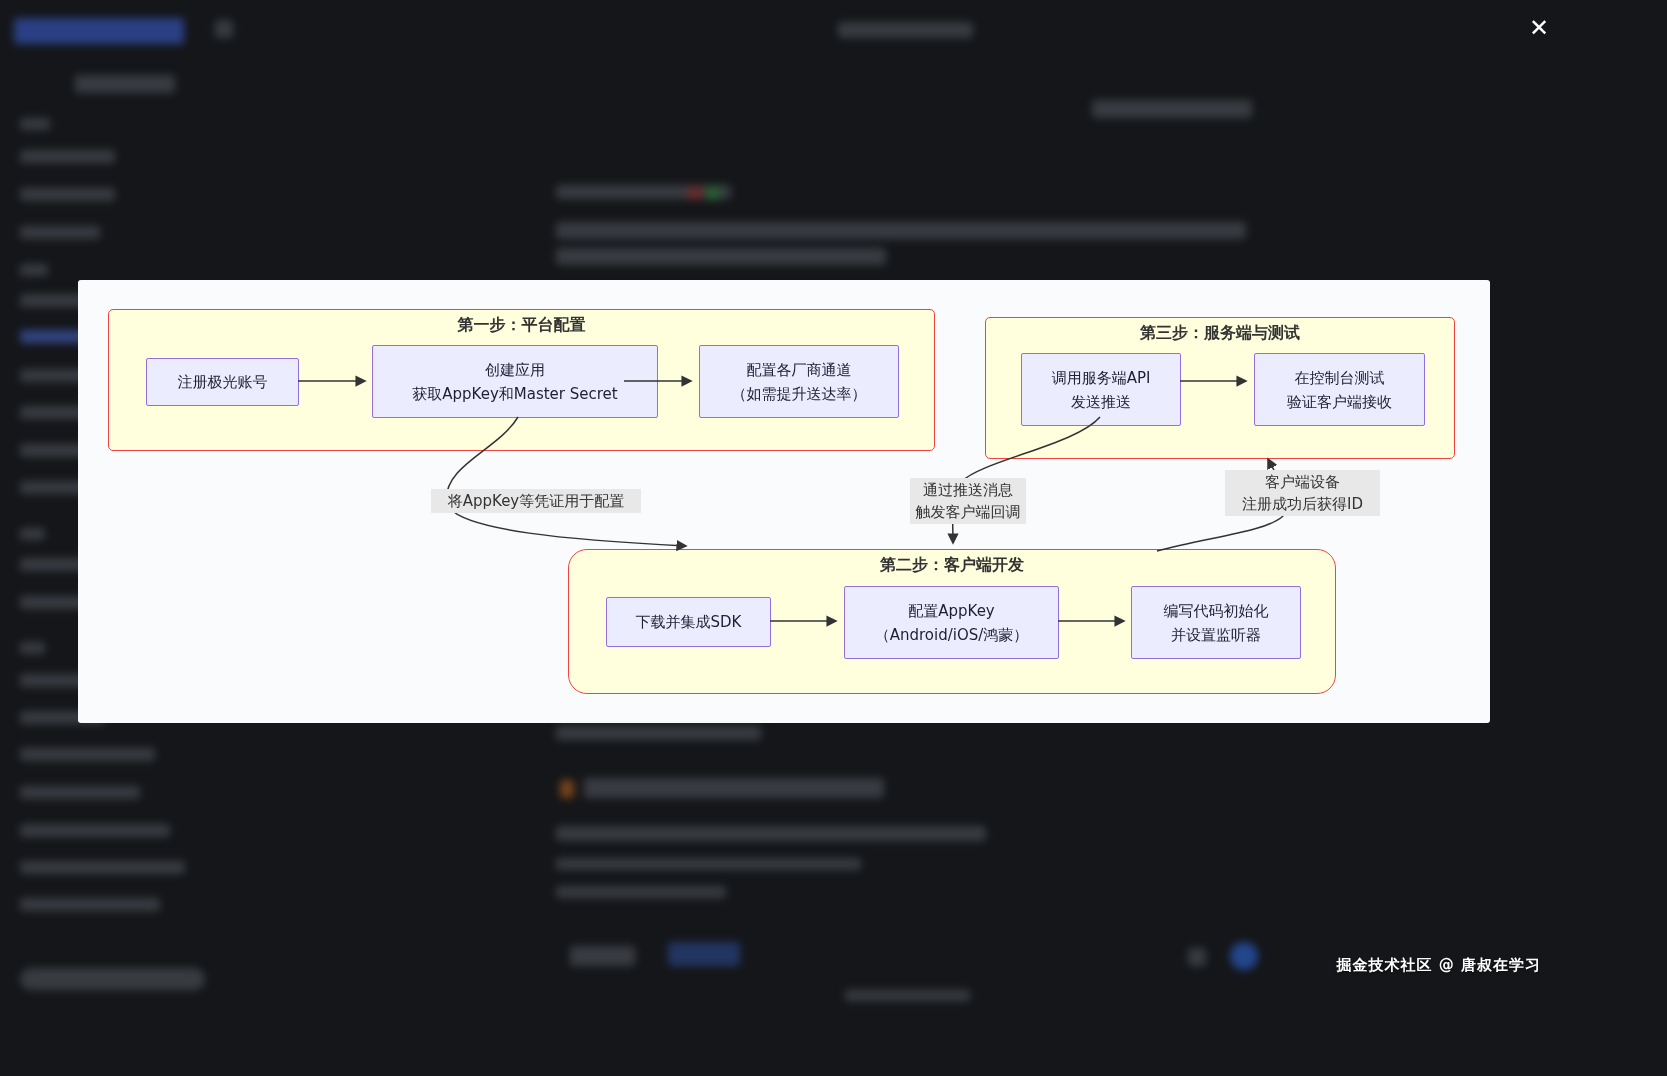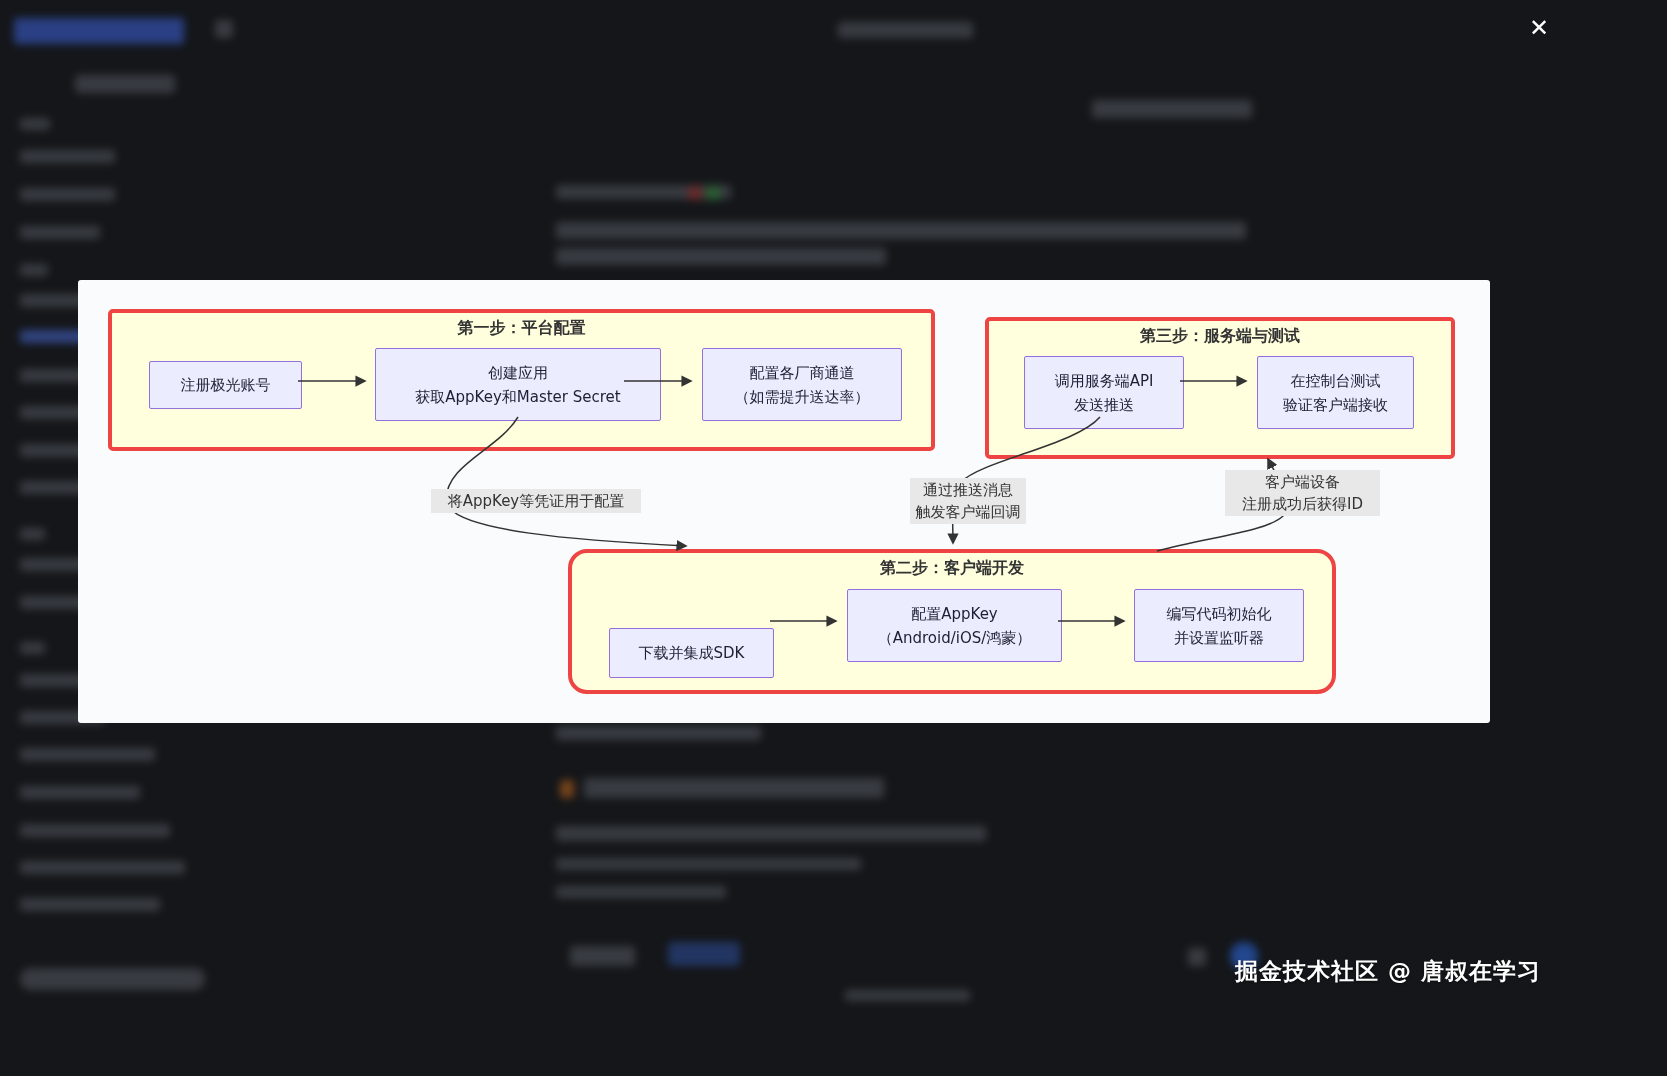--- a/index.html
+++ b/index.html
@@ -15,31 +15,31 @@
   .sk { position:absolute; background:#565b63; border-radius:3px; }
 
   
   .close-btn {
     position:absolute; top:16px; right:118px;
     color:#ffffff; font-size:24px; line-height:1;
     cursor:pointer; user-select:none;
   }
   .watermark {
     position:absolute; top:956px; right:126px;
-    color:#ffffff; font-size:23px; font-weight:600; letter-spacing:1px;
+    color:#ffffff; font-size:15px; font-weight:600; letter-spacing:1px;
     text-shadow:0 1px 2px rgba(0,0,0,.5);
   }
 
   
   .panel {
     position:absolute; left:78px; top:280px; width:1412px; height:443px;
     background:#fafbfc; border-radius:3px;
   }
   .group {
-    position:absolute; background:#ffffde; border:4px solid #ef4444; border-radius:5px;
+    position:absolute; background:#ffffde; border:1px solid #ef4444; border-radius:5px;
   }
   .group-title {
     text-align:center; padding-top:5px;
     font-size:16px; font-weight:700; color:#333;
   }
   .node {
     position:absolute; background:#ececff; border:1px solid #9370db; border-radius:2px;
     display:flex; flex-direction:column; align-items:center; justify-content:center;
     font-size:15px; color:#1f1f33; text-align:center;
   }
@@ -122,29 +122,29 @@
       <div class="nline">（如需提升送达率）</div>
     </div>
   </div>
 
   <div class="group" style="left:907px;top:29px;width:470px;height:142px;margin-top:8px;">
     <div class="group-title">第三步：服务端与测试</div>
     <div class="node" style="left:35px;top:35px;width:160px;height:73px;">
       <div class="nline">调用服务端API</div>
       <div class="nline">发送推送</div>
     </div>
-    <div class="node" style="left:268px;top:35px;width:157px;height:73px;">
+    <div class="node" style="left:268px;top:35px;width:171px;height:73px;">
       <div class="nline">在控制台测试</div>
       <div class="nline">验证客户端接收</div>
     </div>
   </div>
 
   <div class="group" style="left:490px;top:269px;width:768px;height:145px;border-radius:19px;">
     <div class="group-title">第二步：客户端开发</div>
-    <div class="node" style="left:37px;top:47px;width:165px;height:50px;margin-top:28px;">
+    <div class="node" style="left:37px;top:47px;width:165px;height:50px;">
       <div class="nline">下载并集成SDK</div>
     </div>
     <div class="node" style="left:275px;top:36px;width:215px;height:73px;">
       <div class="nline">配置AppKey</div>
       <div class="nline">（Android/iOS/鸿蒙）</div>
     </div>
     <div class="node" style="left:562px;top:36px;width:170px;height:73px;">
       <div class="nline">编写代码初始化</div>
       <div class="nline">并设置监听器</div>
     </div>

